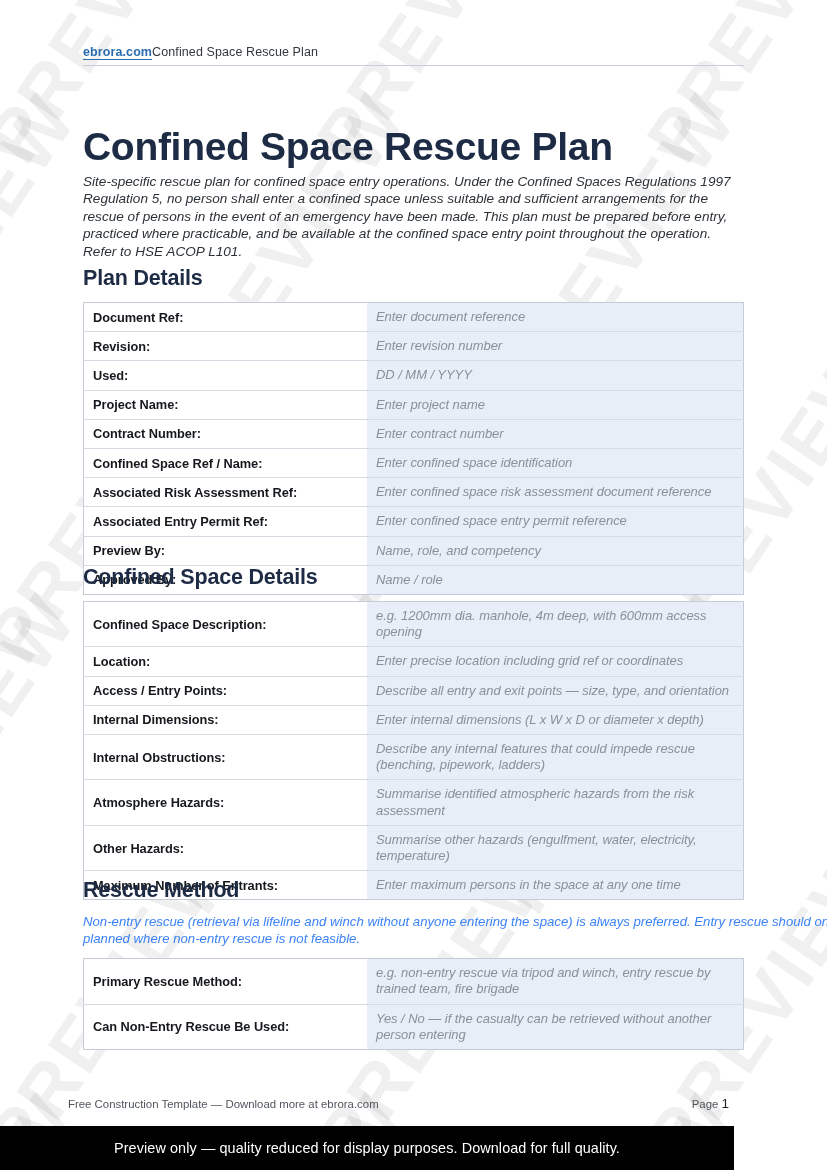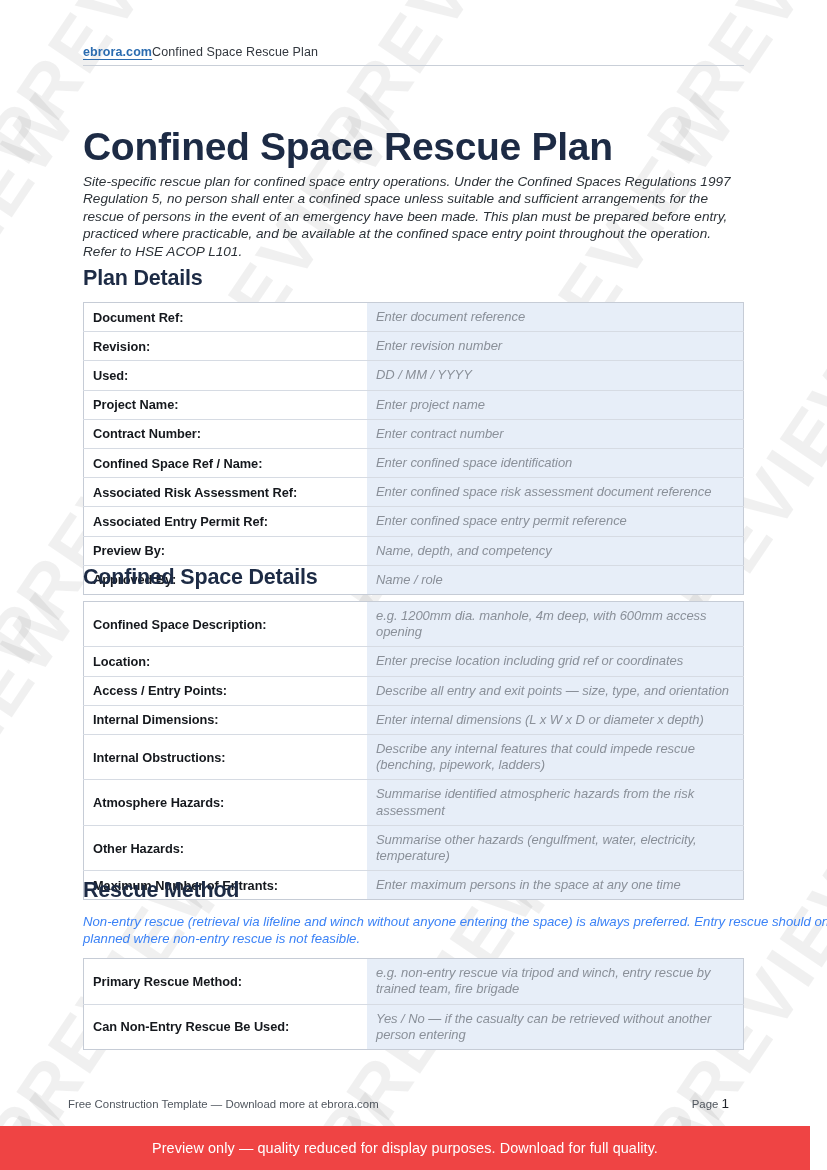--- a/index.html
+++ b/index.html
@@ -180,23 +180,23 @@
   .page-num .num {
     font-size: 13.5px;
     color: #22262c;
   }
 
   
   .preview-bar {
     position: absolute;
     left: 0;
     top: 1126px;
-    width: 810px;
+    width: 734px;
     height: 44px;
-    background: #ef4444;
+    background: #000000;
     color: #ffffff;
     display: flex;
     align-items: center;
     justify-content: center;
     font-size: 14.4px;
     letter-spacing: 0.1px;
     z-index: 5;
   }
 </style>
 </head>
@@ -271,21 +271,21 @@
               <tr>
                 <td class="lbl">Associated Risk Assessment Ref:</td>
                 <td class="val">Enter confined space risk assessment document reference</td>
               </tr>
               <tr>
                 <td class="lbl">Associated Entry Permit Ref:</td>
                 <td class="val">Enter confined space entry permit reference</td>
               </tr>
               <tr>
                 <td class="lbl">Preview By:</td>
-                <td class="val">Name, depth, and competency</td>
+                <td class="val">Name, role, and competency</td>
               </tr>
               <tr>
                 <td class="lbl">Approved By:</td>
                 <td class="val">Name / role</td>
               </tr>
             </tbody>
           </table>
         </div>
         <div class="section" style="top: 565px;">
           <h2 class="section-heading">Confined Space Details</h2>

